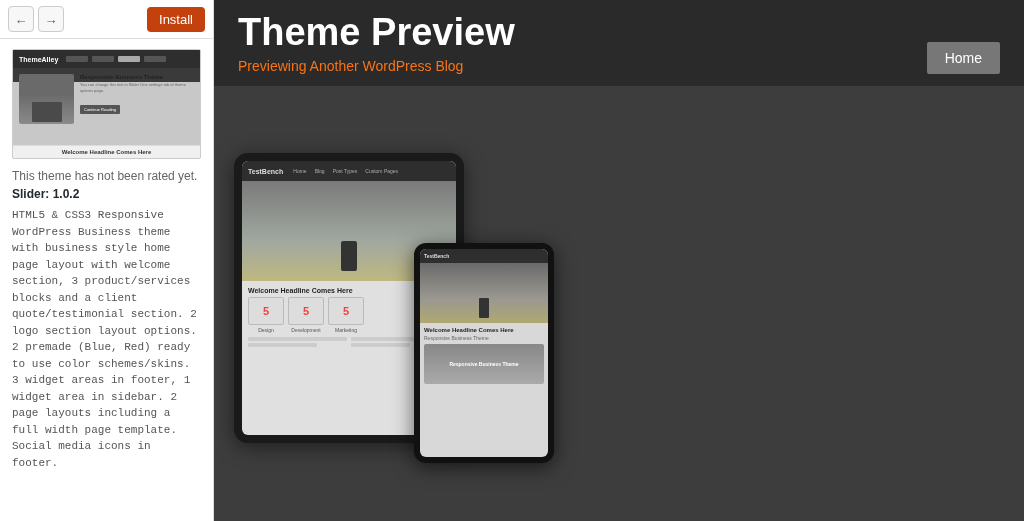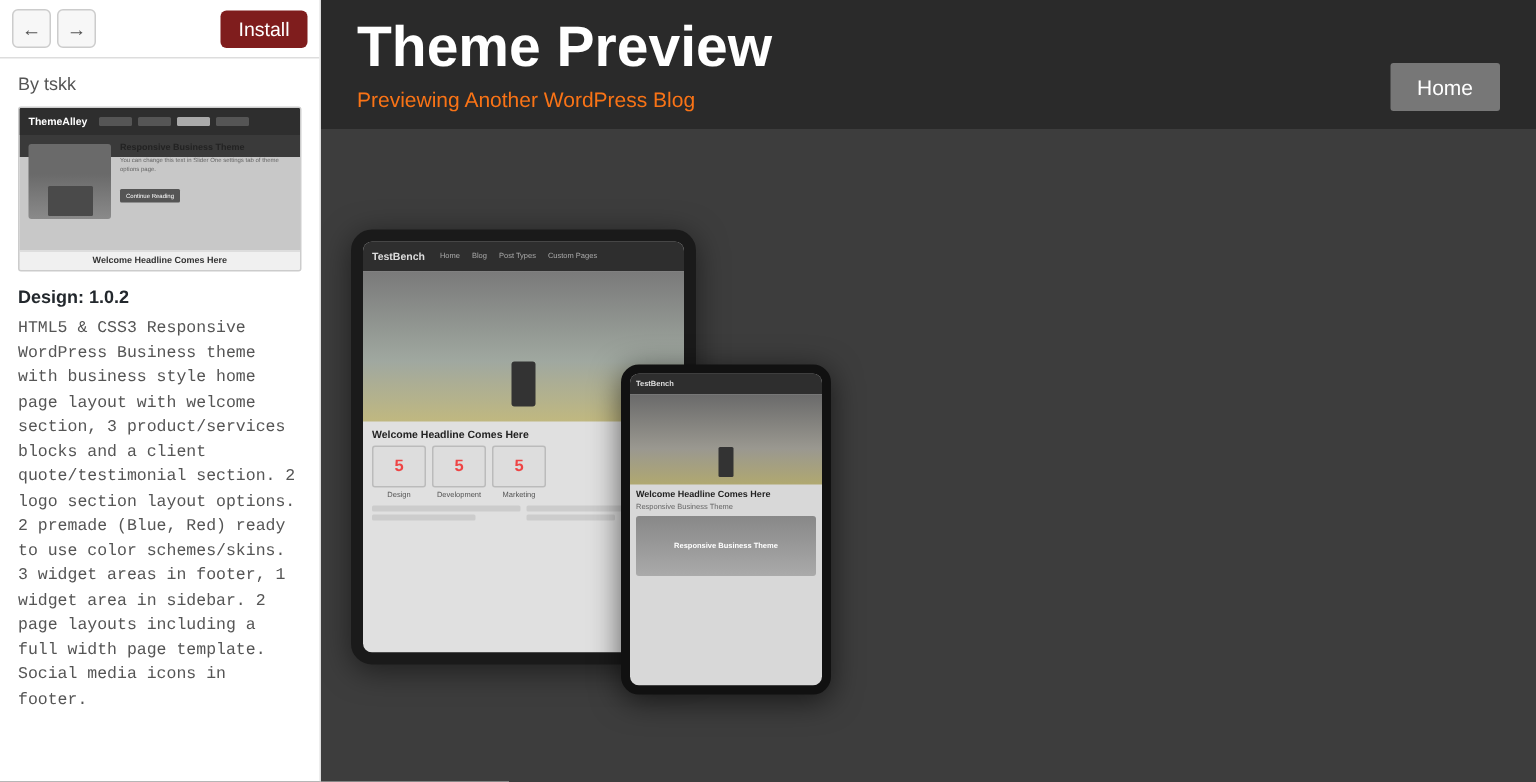--- a/index.html
+++ b/index.html
@@ -26,21 +26,21 @@
       width: 26px; height: 26px;
       border: 1px solid #ccc;
       border-radius: 4px;
       background: #f7f7f7;
       cursor: pointer;
       display: flex; align-items: center; justify-content: center;
       font-size: 13px; color: #555;
     }
     .install-btn {
       margin-left: auto;
-      background: #7f1d1d;
+      background: #c2410c;
       color: #fff;
       border: none;
       border-radius: 4px;
       padding: 5px 12px;
       font-size: 13px;
       cursor: pointer;
     }
     .theme-info { padding: 10px 12px; }
     .theme-name { font-size: 18px; font-weight: bold; color: #23282d; }
     .theme-author { font-size: 12px; color: #555; margin-bottom: 8px; }
@@ -241,21 +241,20 @@
 <body>
 
 <aside class="sidebar">
   <div class="sidebar-toolbar">
     <button class="nav-btn">←</button>
     <button class="nav-btn">→</button>
     <button class="install-btn">Install</button>
   </div>
 
   <div class="theme-info">
-    <div class="theme-author">By tskk</div>
 
     <div class="theme-thumbnail">
       <div class="thumb-inner">
         <div class="thumb-nav">
           <span class="thumb-nav-logo">ThemeAlley</span>
           <div class="thumb-nav-item"></div>
           <div class="thumb-nav-item"></div>
           <div class="thumb-nav-item active"></div>
           <div class="thumb-nav-item"></div>
         </div>
@@ -266,21 +265,22 @@
           <div class="thumb-text-area">
             <div class="thumb-heading">Responsive Business Theme</div>
             <div class="thumb-body-text">You can change this text in Slider One settings tab of theme options page.</div>
             <div class="thumb-btn">Continue Reading</div>
           </div>
         </div>
         <div class="welcome-bar">Welcome Headline Comes Here</div>
       </div>
     </div>
 
-    <div class="version">Design: 1.0.2</div>
+    <div class="rating">This theme has not been rated yet.</div>
+    <div class="version">Slider: 1.0.2</div>
     <div class="description">HTML5 &amp; CSS3 Responsive WordPress Business theme with business style home page layout with welcome section, 3 product/services blocks and a client quote/testimonial section. 2 logo section layout options. 2 premade (Blue, Red) ready to use color schemes/skins. 3 widget areas in footer, 1 widget area in sidebar. 2 page layouts including a full width page template. Social media icons in footer.</div>
   </div>
 </aside>
 
 <main class="main-preview">
   <header class="preview-header">
     <div class="preview-title-block">
       <div class="preview-title">Theme Preview</div>
       <div class="preview-subtitle">Previewing Another WordPress Blog</div>
     </div>

